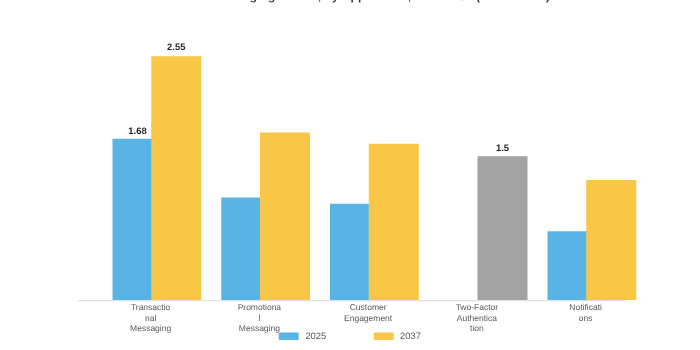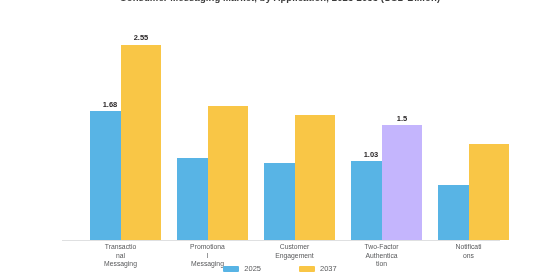--- a/index.html
+++ b/index.html
@@ -145,24 +145,21 @@
       </div>
       <div class="bar-group" style="left: 115px; width: 61px;">
         <div class="bar series-2025" style="height: 81.9103px; background: rgb(88, 180, 229);"></div>
         <div class="bar series-2035" style="height: 133.966px; background: rgb(249, 198, 70);"></div>
       </div>
       <div class="bar-group" style="left: 202px; width: 61px;">
         <div class="bar series-2025" style="height: 76.5517px; background: rgb(88, 180, 229);"></div>
         <div class="bar series-2035" style="height: 124.779px; background: rgb(249, 198, 70);"></div>
       </div>
       <div class="bar-group" style="left: 289px; width: 61px;">
-        <div class="bar series-2025" style="height: 78.8483px; background: rgb(88, 180, 229);">
-          <span class="bar-value">1.03</span>
-        </div>
-        <div class="bar series-2035" style="height: 114.828px; background: #c4b5fd;">
+        <div class="bar series-2035" style="height: 114.828px; background: #a3a3a3;">
           <span class="bar-value">1.5</span>
         </div>
       </div>
       <div class="bar-group" style="left: 376px; width: 61px;">
         <div class="bar series-2025" style="height: 55.1172px; background: rgb(88, 180, 229);"></div>
         <div class="bar series-2035" style="height: 95.6897px; background: rgb(249, 198, 70);"></div>
       </div>
     </div>
 
   <div id="axis-line"></div>

